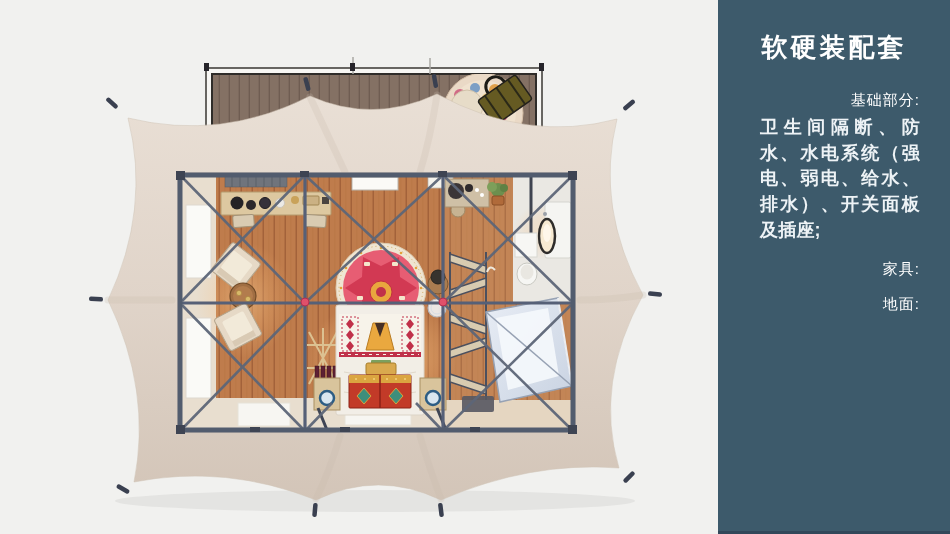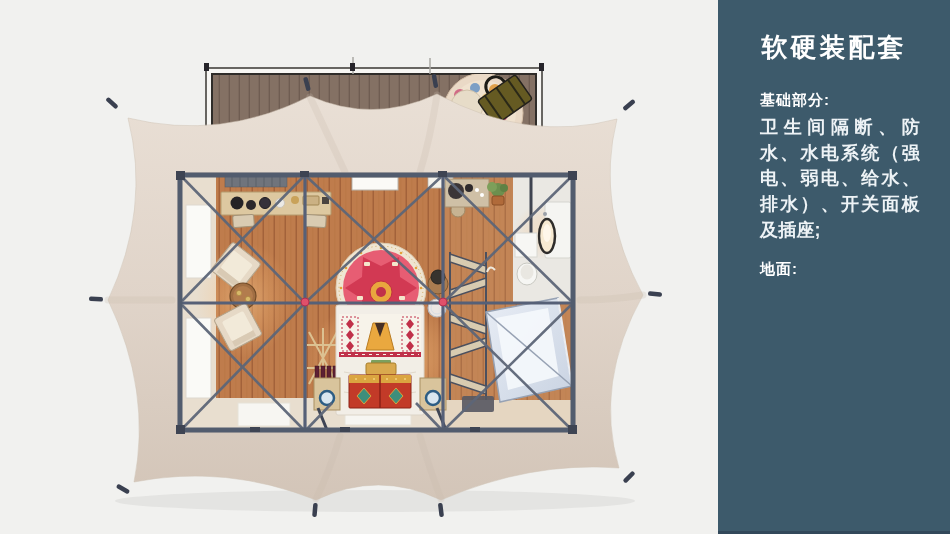--- a/index.html
+++ b/index.html
@@ -15,21 +15,21 @@
     padding:26px 30px 0 42px;
     background:#3d5a6b;color:#ffffff;
     border-bottom:3px solid #32485a;
   }
   .panel-title{
     font-size:26px;font-weight:bold;letter-spacing:3px;
     text-align:center;margin:4px 0 26px -12px;
     white-space:nowrap;
   }
   .sec{margin-bottom:16px;}
-  .sec-h{font-size:15px;font-weight:bold;letter-spacing:1px;margin-bottom:5px;}
+  .sec-h{font-size:15px;font-weight:normal;letter-spacing:1px;margin-bottom:5px;text-align:right;}
   .sec-b{
     font-size:18px;line-height:1.43;font-weight:600;
     text-align:justify;color:#eef3f6;letter-spacing:.2px;
   }
 </style>
 </head>
 <body>
 
 <div class="stage" style="background: #a21caf;">
 
@@ -376,20 +376,21 @@
 
   <aside class="panel" style="background: rgb(61, 90, 107);">
     <h1 class="panel-title">软硬装配套</h1>
 
     <div class="sec">
       <div class="sec-h">基础部分:</div>
       <div class="sec-b">卫生间隔断、防水、水电系统（强电、弱电、给水、排水）、开关面板及插座;</div>
     </div>
 
     <div class="sec">
+      <div class="sec-h">家具:</div>
     </div>
 
 
 
     <div class="sec">
       <div class="sec-h">地面:</div>
     </div>
   </aside>
 </div>
 

